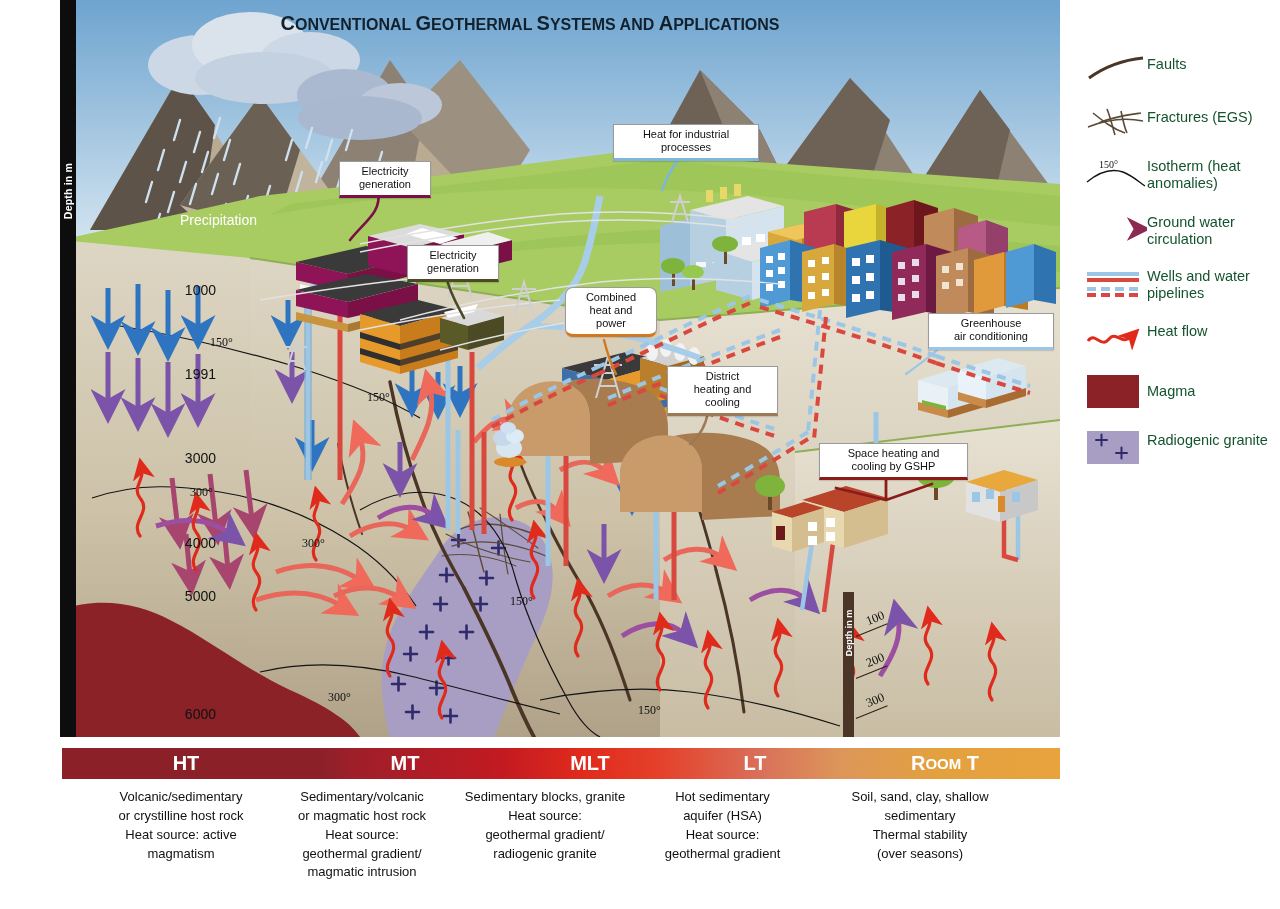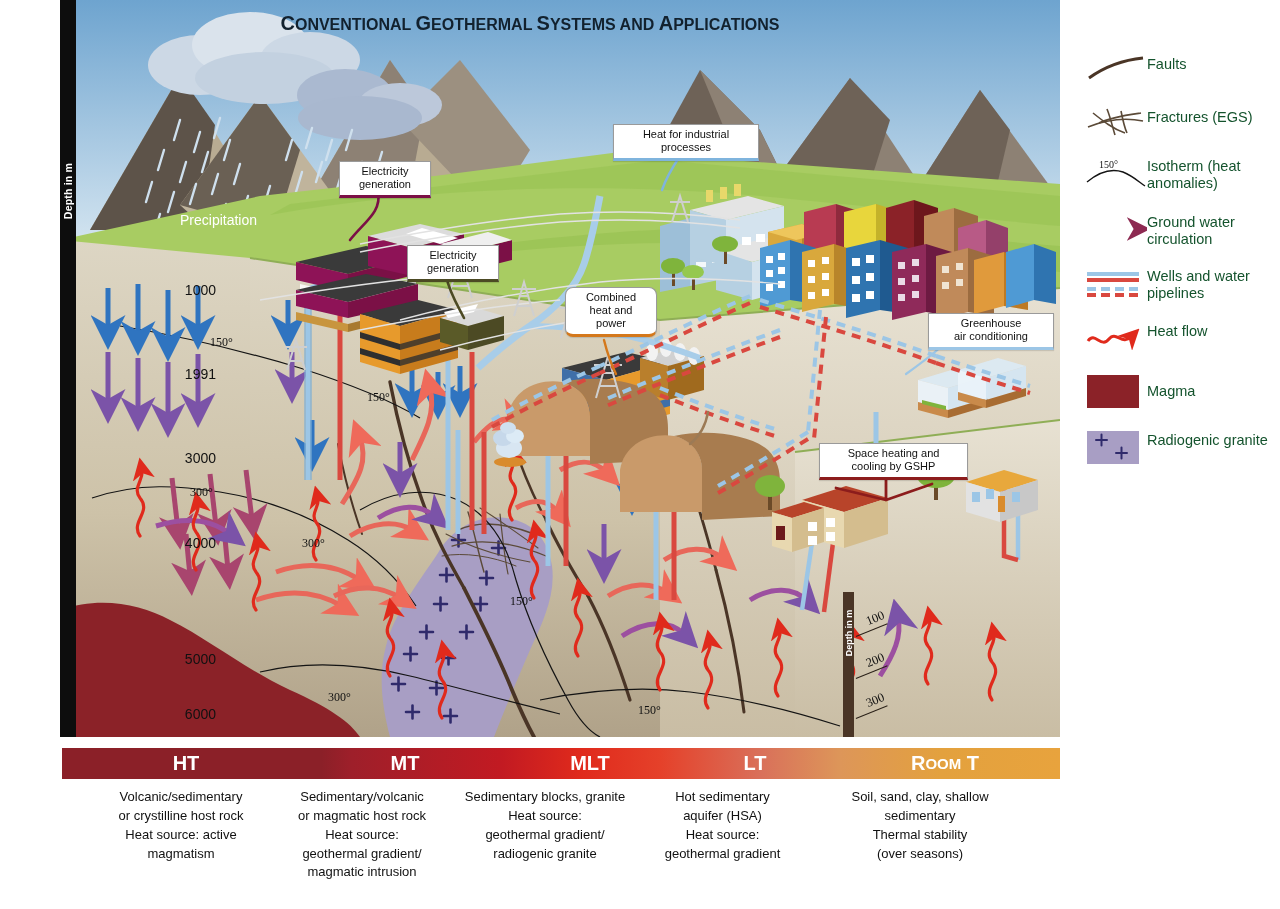--- a/index.html
+++ b/index.html
@@ -714,21 +714,21 @@
     <span>C</span><span class="sc">ONVENTIONAL </span><span>G</span><span class="sc">EOTHERMAL </span><span>S</span><span class="sc">YSTEMS AND </span><span>A</span><span class="sc">PPLICATIONS</span>
   </div>
 
   <div class="depth-axis-left">
     <div class="vlabel">Depth in m</div>
   </div>
   <div class="depth-tick" style="top:282px">1000</div>
   <div class="depth-tick" style="top:366px">1991</div>
   <div class="depth-tick" style="top:450px">3000</div>
   <div class="depth-tick" style="top:535px">4000</div>
-  <div class="depth-tick" style="top:651px">5000</div>
+  <div class="depth-tick" style="top:588px">5000</div>
   <div class="depth-tick" style="top:706px">6000</div>
 
   <div class="depth-axis-right">
     <div class="vlabel">Depth in m</div>
   </div>
   <div class="rtick-line" style="left:856px;top:636px;"></div>
   <div class="rtick" style="left:866px;top:611px;">100</div>
   <div class="rtick-line" style="left:856px;top:678px;"></div>
   <div class="rtick" style="left:866px;top:653px;">200</div>
   <div class="rtick-line" style="left:856px;top:718px;"></div>
@@ -746,20 +746,23 @@
 
   <div class="callout mag" style="left:339px;top:161px;width:76px;white-space:pre-line;">Electricity
 generation</div>
   <div class="callout olive" style="left:407px;top:245px;width:76px;white-space:pre-line;">Electricity
 generation</div>
   <div class="callout blue" style="left:613px;top:124px;width:130px;white-space:pre-line;">Heat for industrial
 processes</div>
   <div class="callout orange" style="left:565px;top:287px;width:76px;white-space:pre-line;border-radius:8px;">Combined
 heat and
 power</div>
+  <div class="callout brown" style="left:667px;top:366px;width:95px;white-space:pre-line;">District
+heating and
+cooling</div>
   <div class="callout lblue" style="left:928px;top:313px;width:110px;white-space:pre-line;">Greenhouse
 air conditioning</div>
   <div class="callout dred" style="left:819px;top:443px;width:133px;white-space:pre-line;">Space heating and
 cooling by GSHP</div>
 
   <div class="legend">
 
     <div class="leg-row">
       <div class="leg-sym">
         <svg width="62" height="34">

